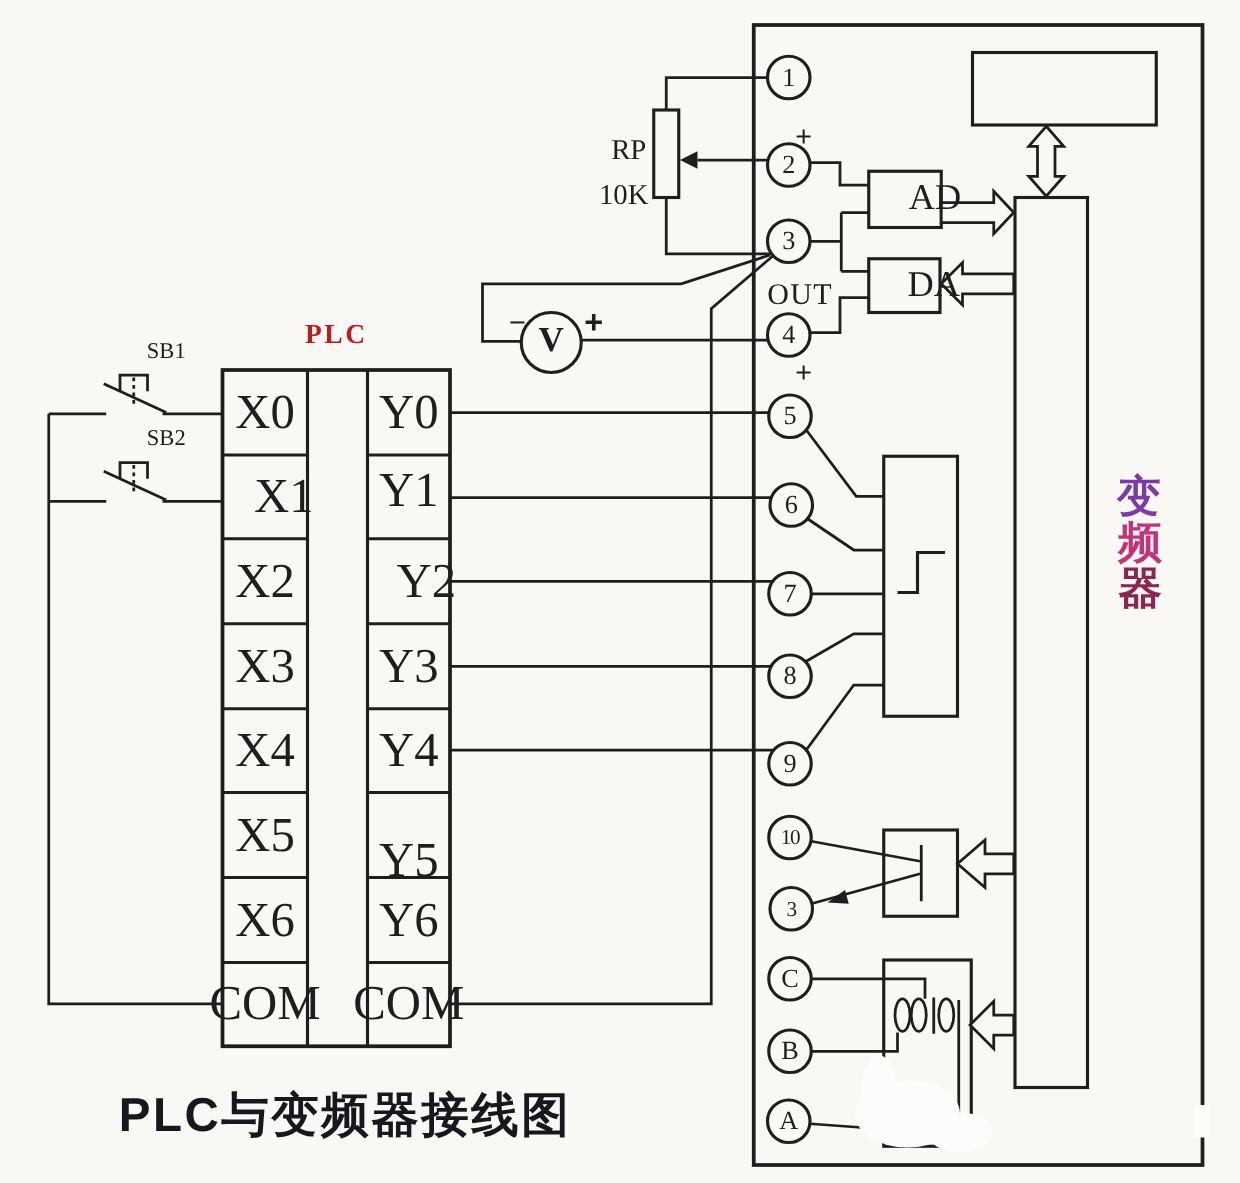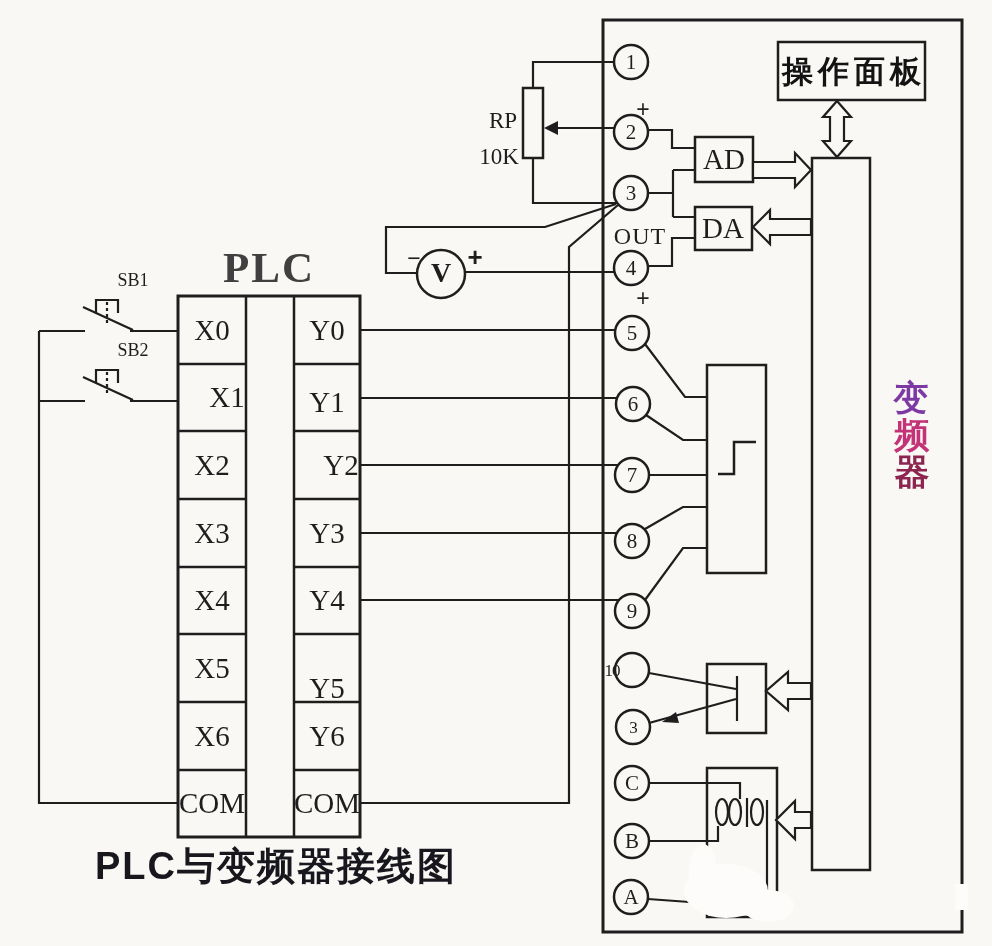--- a/index.html
+++ b/index.html
@@ -6,31 +6,31 @@
   body{
     width:992px;height:946px;position:relative;
     background:#faf8f4;
     font-family:"Liberation Serif", serif;
     color:#1e1e1e;overflow:hidden;
   }
   #stage{position:absolute;left:0;top:0;width:992px;height:946px;}
   svg{position:absolute;left:0;top:0;}
   .txt{position:absolute;transform:translate(-50%,-50%);white-space:nowrap;
        font-family:"Liberation Serif", serif;color:#1e1e1e;line-height:1;}
-  .cell{font-size:29px;}
+  .cell{font-size:39px;}
   .term{font-size:21px;}
   .term.small{font-size:17px;letter-spacing:-1px;}
-  .plc-title{font-size:43px;font-weight:bold;color:#404040;letter-spacing:2px;}
+  .plc-title{font-size:22px;font-weight:bold;color:#b91c1c;letter-spacing:2px;}
   .sb{font-size:18px;margin-left:29px;}
   .rp{font-size:23px;}
   .vsym{font-size:28px;font-weight:bold;}
   .sign{font-size:26px;font-family:"Liberation Sans",sans-serif;font-weight:bold;}
   .signsm{font-size:23px;font-family:"Liberation Sans",sans-serif;}
   .out{font-size:24px;letter-spacing:1px;}
-  .conv{font-size:29px;}
+  .conv{font-size:29px;margin-left:24px;}
   .panel{font-size:31px;font-family:"Liberation Sans",sans-serif;font-weight:bold;
          letter-spacing:5px;color:#131313;}
   .invchar{font-size:35px;font-family:"Liberation Sans",sans-serif;font-weight:bold;}
   .c0{color:#7e3aa4;} .c1{color:#c23377;} .c2{color:#8e2450;}
   .caption{font-size:38px;font-family:"Liberation Sans",sans-serif;font-weight:bold;
            color:#17171d;letter-spacing:2px;}
 </style>
 </head>
 <body>
 
@@ -160,55 +160,54 @@
   <div class="txt cell" style="left:212px;top:330px">X0</div>
   <div class="txt cell" style="left:227px;top:397px">X1</div>
   <div class="txt cell" style="left:212px;top:465px">X2</div>
   <div class="txt cell" style="left:212px;top:533px">X3</div>
   <div class="txt cell" style="left:212px;top:600px">X4</div>
   <div class="txt cell" style="left:212px;top:668px">X5</div>
   <div class="txt cell" style="left:212px;top:736px">X6</div>
   <div class="txt cell" style="left:212px;top:803px">COM</div>
 
   <div class="txt cell" style="left:327px;top:330px">Y0</div>
-  <div class="txt cell" style="left:327px;top:402px">Y1</div>
+  <div class="txt cell" style="left:327px;top:392px">Y1</div>
   <div class="txt cell" style="left:341px;top:465px">Y2</div>
   <div class="txt cell" style="left:327px;top:533px">Y3</div>
   <div class="txt cell" style="left:327px;top:600px">Y4</div>
   <div class="txt cell" style="left:327px;top:688px">Y5</div>
   <div class="txt cell" style="left:327px;top:736px">Y6</div>
   <div class="txt cell" style="left:327px;top:803px">COM</div>
 
   <div class="txt rp" style="left:503px;top:120px">RP</div>
   <div class="txt rp" style="left:499px;top:156px">10K</div>
 
   <div class="txt vsym" style="left:441px;top:273px">V</div>
   <div class="txt signsm" style="left:414px;top:258px">−</div>
   <div class="txt sign" style="left:475px;top:257px">+</div>
 
   <div class="txt signsm" style="left:643px;top:109px">+</div>
   <div class="txt out" style="left:640px;top:236px">OUT</div>
   <div class="txt signsm" style="left:643px;top:298px">+</div>
   <div class="txt conv" style="left:724px;top:159px">AD</div>
   <div class="txt conv" style="left:723px;top:228px">DA</div>
-  <div class="txt panel" style="left:854px;top:71px">操作面板</div>
 
   <div class="txt invchar c0" style="left:911px;top:397px">变</div>
   <div class="txt invchar c1" style="left:912px;top:434px">频</div>
   <div class="txt invchar c2" style="left:912px;top:471px">器</div>
 
   <div class="txt term" style="left:631px;top:62px">1</div>
   <div class="txt term" style="left:631px;top:132px">2</div>
   <div class="txt term" style="left:631px;top:193px">3</div>
   <div class="txt term" style="left:631px;top:268px">4</div>
   <div class="txt term" style="left:632px;top:333px">5</div>
   <div class="txt term" style="left:633px;top:404px">6</div>
   <div class="txt term" style="left:632px;top:475px">7</div>
   <div class="txt term" style="left:632px;top:541px">8</div>
   <div class="txt term" style="left:632px;top:611px">9</div>
-  <div class="txt term small" style="left:612px;top:670px">10</div>
+  <div class="txt term small" style="left:632px;top:670px">10</div>
   <div class="txt term small" style="left:633px;top:727px">3</div>
   <div class="txt term" style="left:632px;top:783px">C</div>
   <div class="txt term" style="left:632px;top:841px">B</div>
   <div class="txt term" style="left:631px;top:897px">A</div>
 
-  <div class="txt caption" style="left:276px;top:866px">PLC与变频器接线图</div>
+  <div class="txt caption" style="left:276px;top:893px">PLC与变频器接线图</div>
 </div>
 
 </body></html>

